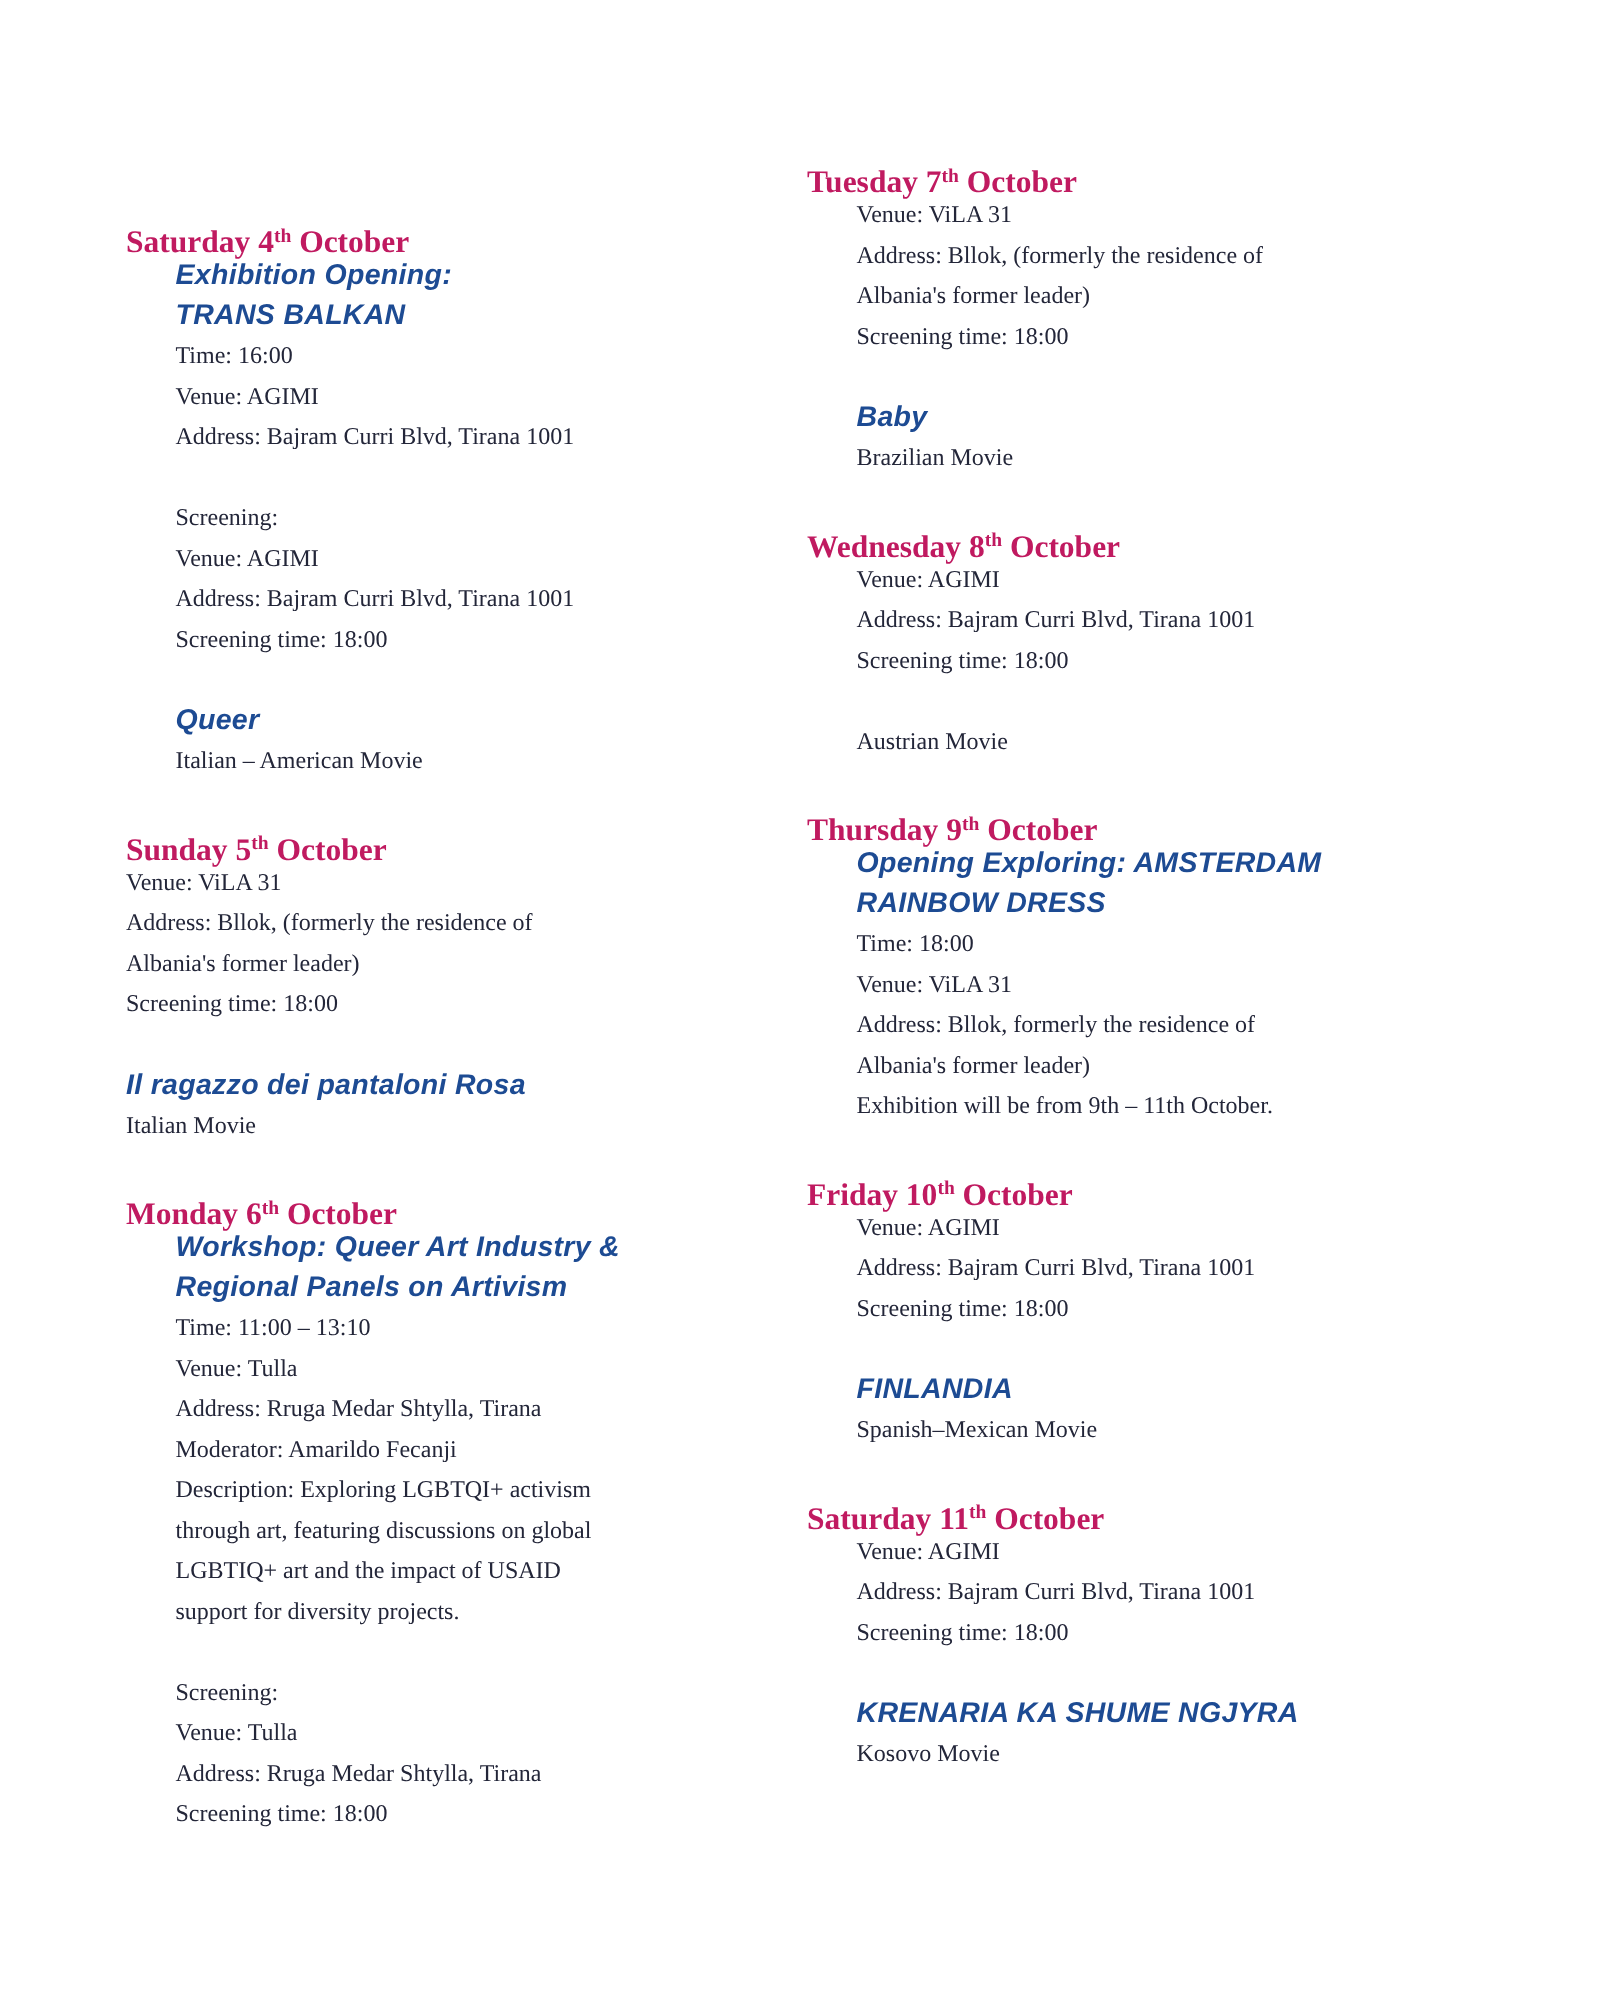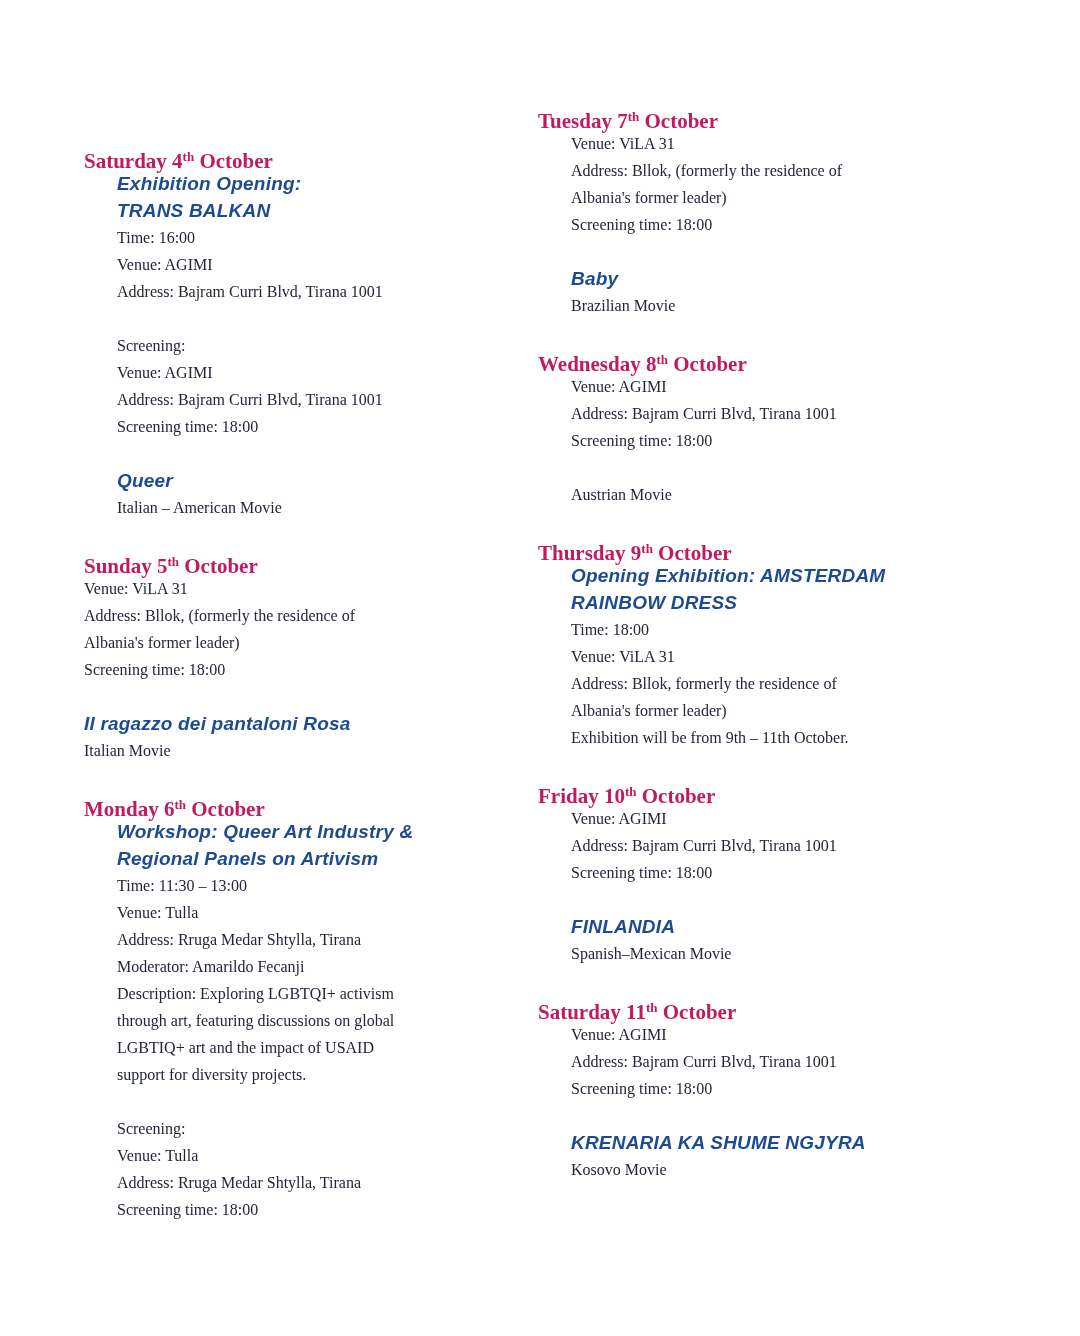--- a/index.html
+++ b/index.html
@@ -103,21 +103,21 @@
         <div class="paragraph">
           <div class="line title">Il ragazzo dei pantaloni Rosa</div>
           <div class="line body">Italian Movie</div>
         </div>
       </section>
       <section class="day-section">
         <h2 class="date-heading"><span>Monday 6</span><span class="sup">th</span><span> October</span></h2>
         <div class="paragraph indent">
           <div class="line title">Workshop: Queer Art Industry &amp;</div>
           <div class="line title">Regional Panels on Artivism</div>
-          <div class="line body">Time: 11:30 – 13:00</div>
+          <div class="line body">Time: 11:00 – 13:10</div>
           <div class="line body">Venue: Tulla</div>
           <div class="line body">Address: Rruga Medar Shtylla, Tirana</div>
           <div class="line body">Moderator: Amarildo Fecanji</div>
           <div class="line body">Description: Exploring LGBTQI+ activism</div>
           <div class="line body">through art, featuring discussions on global</div>
           <div class="line body">LGBTIQ+ art and the impact of USAID</div>
           <div class="line body">support for diversity projects.</div>
         </div>
         <div class="paragraph indent">
           <div class="line body">Screening:</div>
@@ -148,21 +148,21 @@
           <div class="line body">Address: Bajram Curri Blvd, Tirana 1001</div>
           <div class="line body">Screening time: 18:00</div>
         </div>
         <div class="paragraph indent">
           <div class="line body">Austrian Movie</div>
         </div>
       </section>
       <section class="day-section">
         <h2 class="date-heading"><span>Thursday 9</span><span class="sup">th</span><span> October</span></h2>
         <div class="paragraph indent">
-          <div class="line title">Opening Exhibition: AMSTERDAM</div>
+          <div class="line title">Opening Exploring: AMSTERDAM</div>
           <div class="line title">RAINBOW DRESS</div>
           <div class="line body">Time: 18:00</div>
           <div class="line body">Venue: ViLA 31</div>
           <div class="line body">Address: Bllok, formerly the residence of</div>
           <div class="line body">Albania's former leader)</div>
           <div class="line body">Exhibition will be from 9th – 11th October.</div>
         </div>
       </section>
       <section class="day-section">
         <h2 class="date-heading"><span>Friday 10</span><span class="sup">th</span><span> October</span></h2>

